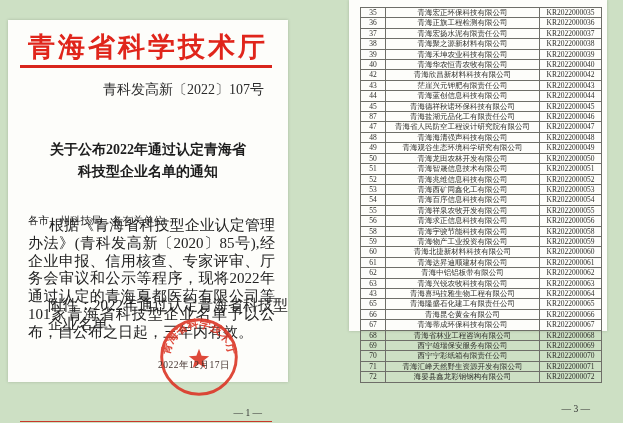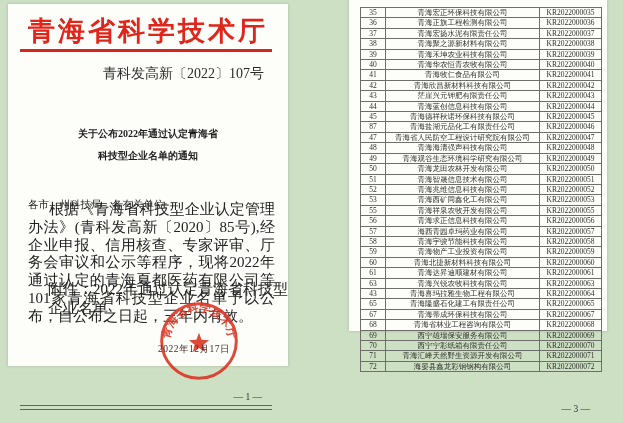--- a/index.html
+++ b/index.html
@@ -2,32 +2,32 @@
 <html><head>
 <meta charset="utf-8">
 <style>
   html,body{margin:0;padding:0;}
   body{
     width:623px;height:423px;position:relative;overflow:hidden;
     background:#cde0c4;
     font-family:"Liberation Serif","DejaVu Serif",serif;
   }
   .page{position:absolute;background:#fdfdfa;}
-  #left-page{left:8px;top:4px;width:280px;height:362px;box-shadow:0 0 3px rgba(0,0,0,.18);}
+  #left-page{left:8px;top:20px;width:280px;height:362px;box-shadow:0 0 3px rgba(0,0,0,.18);}
   #right-page{left:349px;top:0;width:258px;height:331px;box-shadow:0 0 3px rgba(0,0,0,.18);}
 
   
   .agency-name{
     position:absolute;top:9px;left:0;width:100%;text-align:center;
     font-size:27px;font-weight:bold;color:#e0251b;letter-spacing:3px;white-space:nowrap;
   }
   .red-rule{position:absolute;top:45px;left:12px;right:16px;height:3px;background:#d9251c;}
   .doc-number{position:absolute;top:61px;right:24px;font-size:14px;color:#2b2b2b;}
   .doc-title{position:absolute;top:119px;left:0;width:100%;text-align:center;
-    font-size:10px;font-weight:bold;color:#1d1d1d;line-height:22px;}
+    font-size:14px;font-weight:bold;color:#1d1d1d;line-height:22px;}
   .salutation{position:absolute;top:184px;left:20px;right:13px;font-size:10.5px;color:#222;margin-top:10px;}
   .body-par{position:absolute;top:197px;left:20px;right:13px;font-size:15px;color:#222;
     line-height:17.8px;text-indent:21px;text-align:justify;}
   .attachment{position:absolute;top:276px;left:40px;font-size:15px;color:#222;}
   .seal-svg{position:absolute;left:150px;top:296px;width:82px;height:82px;opacity:.92;}
   .seal-date{position:absolute;left:150px;top:339px;font-size:9.5px;color:#41302b;
     letter-spacing:.5px;white-space:nowrap;}
   .page-num-left{position:absolute;top:388px;right:26px;font-size:9.5px;color:#333;}
   .bottom-rule{position:absolute;top:401px;left:12px;right:16px;height:2.5px;
     border-top:1.5px solid #c8382a;border-bottom:1.5px solid #c8382a;}
@@ -106,25 +106,20 @@
           <td>39</td>
           <td>青海禾坤农业科技有限公司</td>
           <td>KR2022000039</td>
         </tr>
         <tr>
           <td>40</td>
           <td>青海华农恒青农牧有限公司</td>
           <td>KR2022000040</td>
         </tr>
         <tr>
-          <td>41</td>
-          <td>青海牧仁食品有限公司</td>
-          <td>KR2022000041</td>
-        </tr>
-        <tr>
           <td>42</td>
           <td>青海欣昌新材料科技有限公司</td>
           <td>KR2022000042</td>
         </tr>
         <tr>
           <td>43</td>
           <td>茫崖兴元钾肥有限责任公司</td>
           <td>KR2022000043</td>
         </tr>
         <tr>
@@ -171,68 +166,78 @@
           <td>52</td>
           <td>青海兆维信息科技有限公司</td>
           <td>KR2022000052</td>
         </tr>
         <tr>
           <td>53</td>
           <td>青海西矿同鑫化工有限公司</td>
           <td>KR2022000053</td>
         </tr>
         <tr>
+          <td>54</td>
+          <td>青海百序信息科技有限公司</td>
+          <td>KR2022000054</td>
+        </tr>
+        <tr>
           <td>55</td>
           <td>青海祥泉农牧开发有限公司</td>
           <td>KR2022000055</td>
         </tr>
         <tr>
           <td>56</td>
           <td>青海求正信息科技有限公司</td>
           <td>KR2022000056</td>
         </tr>
         <tr>
-          <td>57</td>
-          <td>海西青园卓玛药业有限公司</td>
-          <td>KR2022000057</td>
-        </tr>
-        <tr>
           <td>58</td>
           <td>青海宇骏节能科技有限公司</td>
           <td>KR2022000058</td>
         </tr>
         <tr>
           <td>59</td>
           <td>青海物产工业投资有限公司</td>
           <td>KR2022000059</td>
         </tr>
         <tr>
           <td>60</td>
           <td>青海北捷新材料科技有限公司</td>
           <td>KR2022000060</td>
         </tr>
         <tr>
           <td>61</td>
           <td>青海达昇迪顺建材有限公司</td>
           <td>KR2022000061</td>
         </tr>
         <tr>
+          <td>62</td>
+          <td>青海中铝铝板带有限公司</td>
+          <td>KR2022000062</td>
+        </tr>
+        <tr>
           <td>63</td>
           <td>青海兴锐农牧科技有限公司</td>
           <td>KR2022000063</td>
         </tr>
         <tr>
           <td>43</td>
           <td>青海喜玛拉雅生物工程有限公司</td>
           <td>KR2022000064</td>
         </tr>
         <tr>
           <td>65</td>
           <td>青海隆盛石化建工有限责任公司</td>
           <td>KR2022000065</td>
+        </tr>
+        <tr>
+          <td>66</td>
+          <td>青海昆仑黄金有限公司</td>
+          <td>KR2022000066</td>
         </tr>
         <tr>
           <td>67</td>
           <td>青海蒂成环保科技有限公司</td>
           <td>KR2022000067</td>
         </tr>
         <tr>
           <td>68</td>
           <td>青海省林业工程咨询有限公司</td>
           <td>KR2022000068</td>

